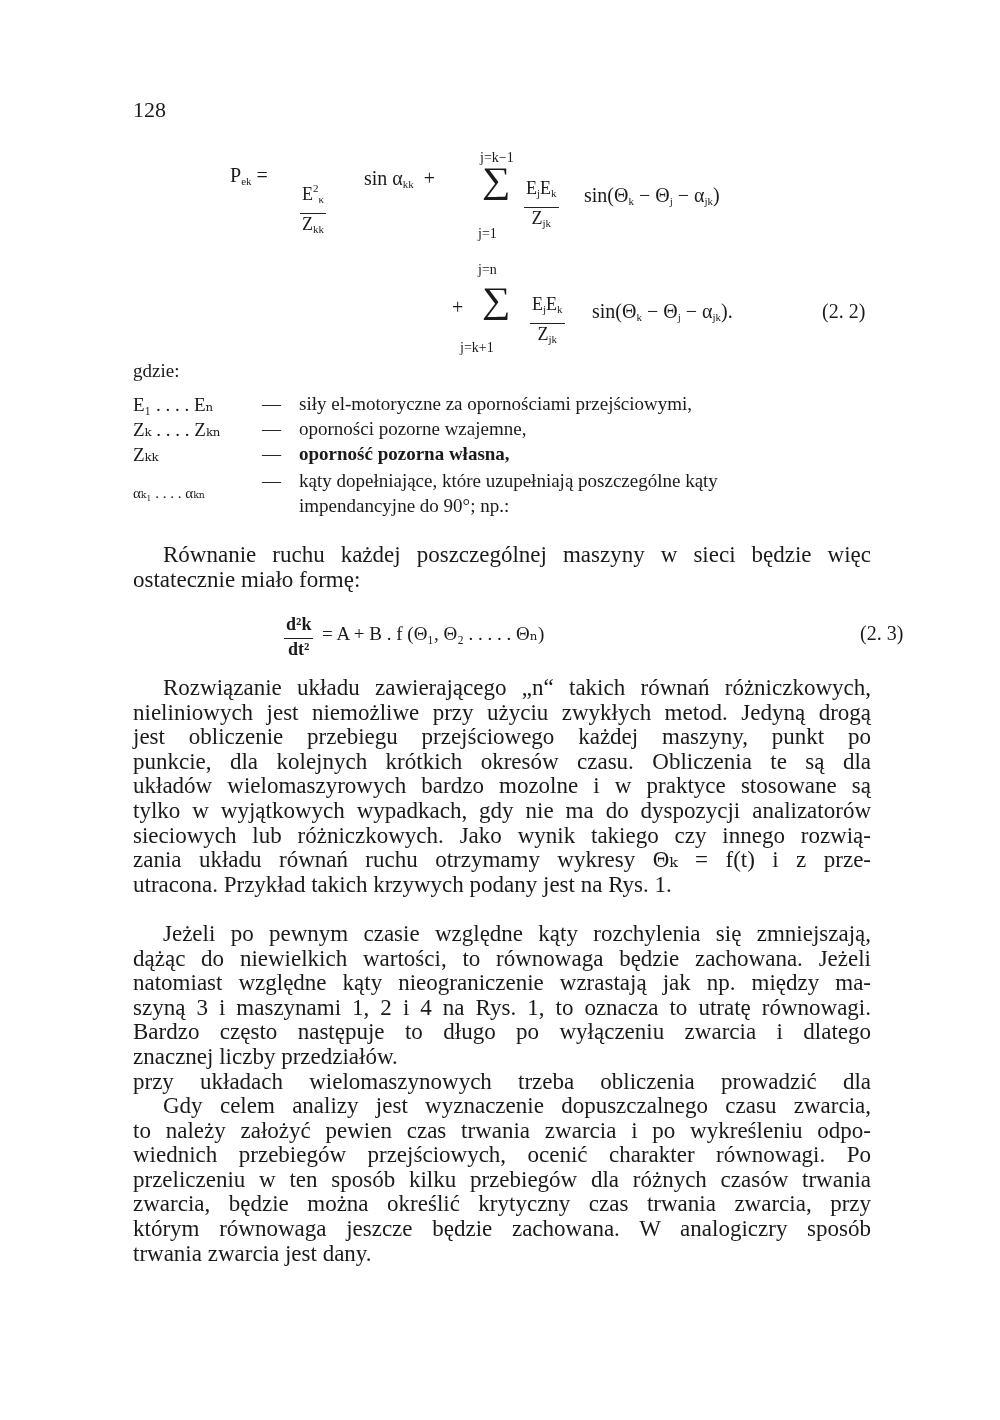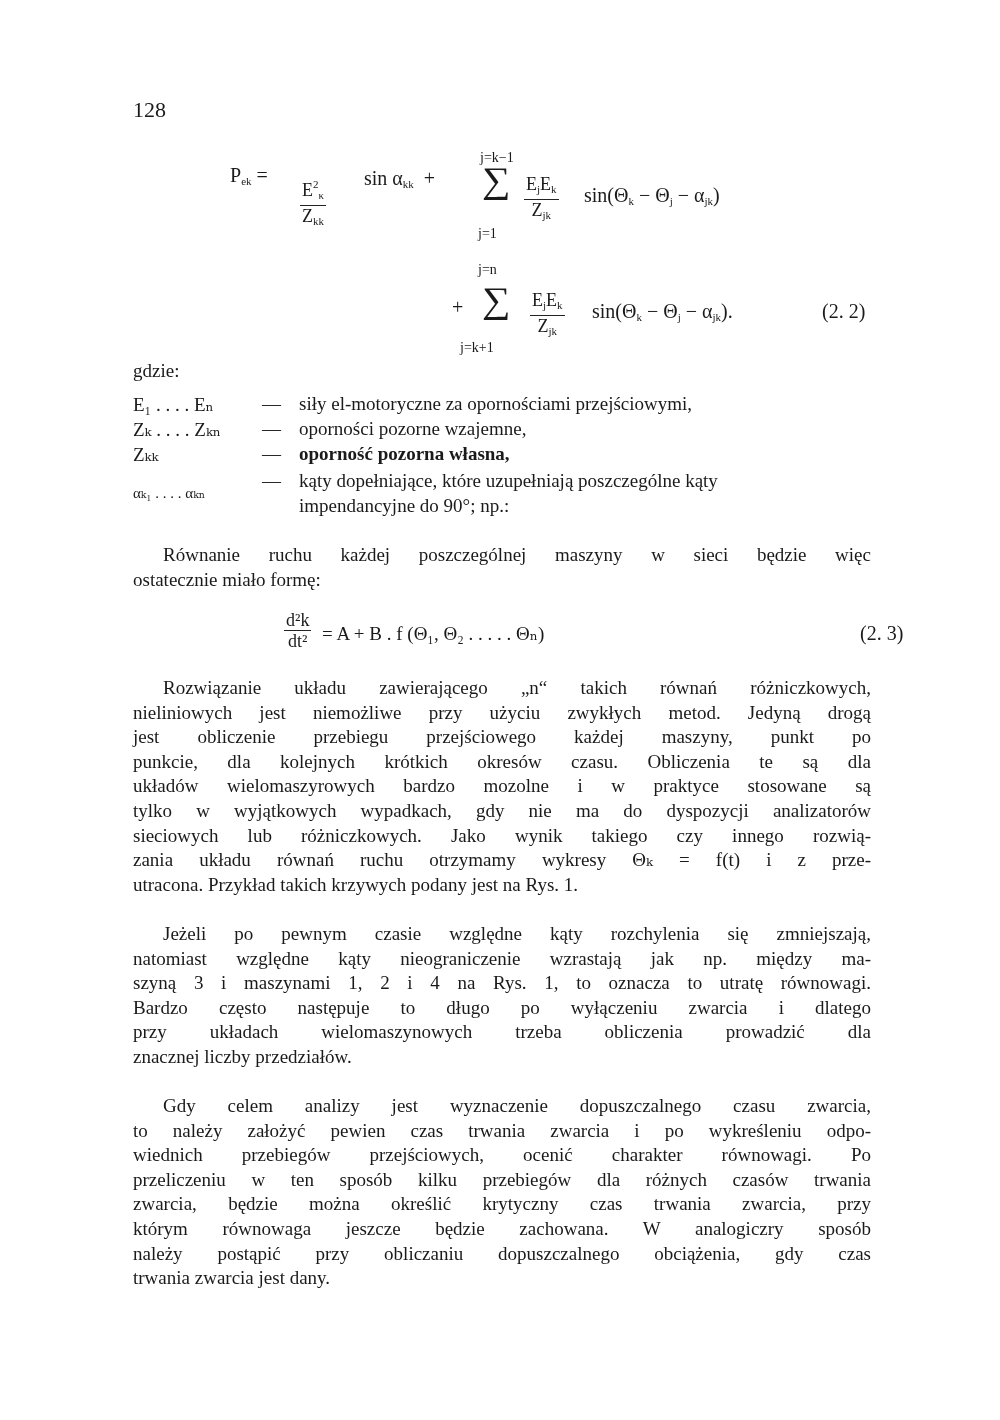--- a/index.html
+++ b/index.html
@@ -4,28 +4,28 @@
 <style>
   html, body { margin:0; padding:0; background:#ffffff; }
   body { width:1000px; height:1420px; position:relative; overflow:hidden;
          font-family:"Liberation Serif", "DejaVu Serif", serif; color:#1a1a1a; }
   .abs { position:absolute; white-space:nowrap; }
   .pnum { left:133px; top:97px; font-size:22px; }
   .math { font-size:20px; }
   .sub { font-size:11px; vertical-align:-3px; }
   .sup { font-size:11px; vertical-align:8px; }
   .frac { display:inline-block; text-align:center; vertical-align:middle; margin:0 4px; }
-  .frac .num { display:block; border-bottom:1.4px solid #222; padding:0 2px; font-size:18px; line-height:20px; }
+  .frac .num { display:block; border-bottom:1.4px solid #222; padding:0 2px; font-size:18px; line-height:28px; }
   .frac .den { display:block; font-size:18px; line-height:20px; }
   .sigma { font-size:40px; line-height:40px; display:inline-block; transform:scaleY(0.9); }
   .lim { font-size:14px; }
   .defs .sym { position:absolute; left:133px; font-size:19px; }
   .defs .dash { position:absolute; left:262px; font-size:19px; }
   .defs .desc { position:absolute; left:299px; font-size:19px; }
-  .para { position:absolute; left:133px; width:738px; font-size:19px; line-height:24.6px; text-align:justify; }
+  .para { position:absolute; left:133px; width:738px; font-size:23px; line-height:24.6px; text-align:justify; }
   .para p { margin:0; text-indent:30px; }
   .para p .ln { display:block; text-align:justify; text-align-last:justify; }
   .para p .ln.last { text-align-last:left; }
 </style>
 </head>
 <body>
 
 <div class="abs pnum">128</div>
 
 <div>
@@ -99,21 +99,21 @@
 </div>
 
 <div class="para" style="top:543px;">
   <p>
     <span class="ln">Równanie ruchu każdej poszczególnej maszyny w sieci będzie więc</span>
     <span class="ln last" style="margin-left:-30px;">ostatecznie miało formę:</span>
   </p>
 </div>
 
 <div>
-  <div class="abs" style="left:284px; top:610px;">
+  <div class="abs" style="left:284px; top:610px;font-weight:bold;">
     <span class="frac" style="margin:0;">
       <span class="num">d²k</span>
       <span class="den">dt²</span>
     </span>
   </div>
   <div class="abs math" style="left:322px; top:622px; font-size:19px;">= A + B . f (Θ₁, Θ₂ . . . . . Θₙ)</div>
   <div class="abs math" style="left:816px; top:622px;margin-left:44px;">(2. 3)</div>
 </div>
 
 <div class="para" style="top:676px;">
@@ -126,32 +126,32 @@
     <span class="ln" style="margin-left:-30px;">tylko w wyjątkowych wypadkach, gdy nie ma do dyspozycji analizatorów</span>
     <span class="ln" style="margin-left:-30px;">sieciowych lub różniczkowych. Jako wynik takiego czy innego rozwią-</span>
     <span class="ln" style="margin-left:-30px;">zania układu równań ruchu otrzymamy wykresy Θₖ = f(t) i z prze-</span>
     <span class="ln last" style="margin-left:-30px;">utracona. Przykład takich krzywych podany jest na Rys. 1.</span>
   </p>
 </div>
 
 <div class="para" style="top:922px;">
   <p>
     <span class="ln">Jeżeli po pewnym czasie względne kąty rozchylenia się zmniejszają,</span>
+    <span class="ln" style="margin-left:-30px;">dążąc do niewielkich wartości, to równowaga będzie zachowana. Jeżeli</span>
     <span class="ln" style="margin-left:-30px;">natomiast względne kąty nieograniczenie wzrastają jak np. między ma-</span>
     <span class="ln" style="margin-left:-30px;">szyną 3 i maszynami 1, 2 i 4 na Rys. 1, to oznacza to utratę równowagi.</span>
     <span class="ln" style="margin-left:-30px;">Bardzo często następuje to długo po wyłączeniu zwarcia i dlatego</span>
+    <span class="ln last" style="margin-left:-30px;">znacznej liczby przedziałów.</span>
     <span class="ln" style="margin-left:-30px;">przy układach wielomaszynowych trzeba obliczenia prowadzić dla</span>
-    <span class="ln last" style="margin-left:-30px;">znacznej liczby przedziałów.</span>
   </p>
 </div>
 
 <div class="para" style="top:1094px;">
   <p>
     <span class="ln">Gdy celem analizy jest wyznaczenie dopuszczalnego czasu zwarcia,</span>
     <span class="ln" style="margin-left:-30px;">to należy założyć pewien czas trwania zwarcia i po wykreśleniu odpo-</span>
     <span class="ln" style="margin-left:-30px;">wiednich przebiegów przejściowych, ocenić charakter równowagi. Po</span>
     <span class="ln" style="margin-left:-30px;">przeliczeniu w ten sposób kilku przebiegów dla różnych czasów trwania</span>
     <span class="ln" style="margin-left:-30px;">zwarcia, będzie można określić krytyczny czas trwania zwarcia, przy</span>
     <span class="ln" style="margin-left:-30px;">którym równowaga jeszcze będzie zachowana. W analogiczry sposób</span>
-    <span class="ln" style="margin-left:-30px;">należy postąpić przy obliczaniu dopuszczalnego obciążenia, gdy czas</span>
     <span class="ln last" style="margin-left:-30px;">trwania zwarcia jest dany.</span>
   </p>
 </div>
 
 </body></html>

